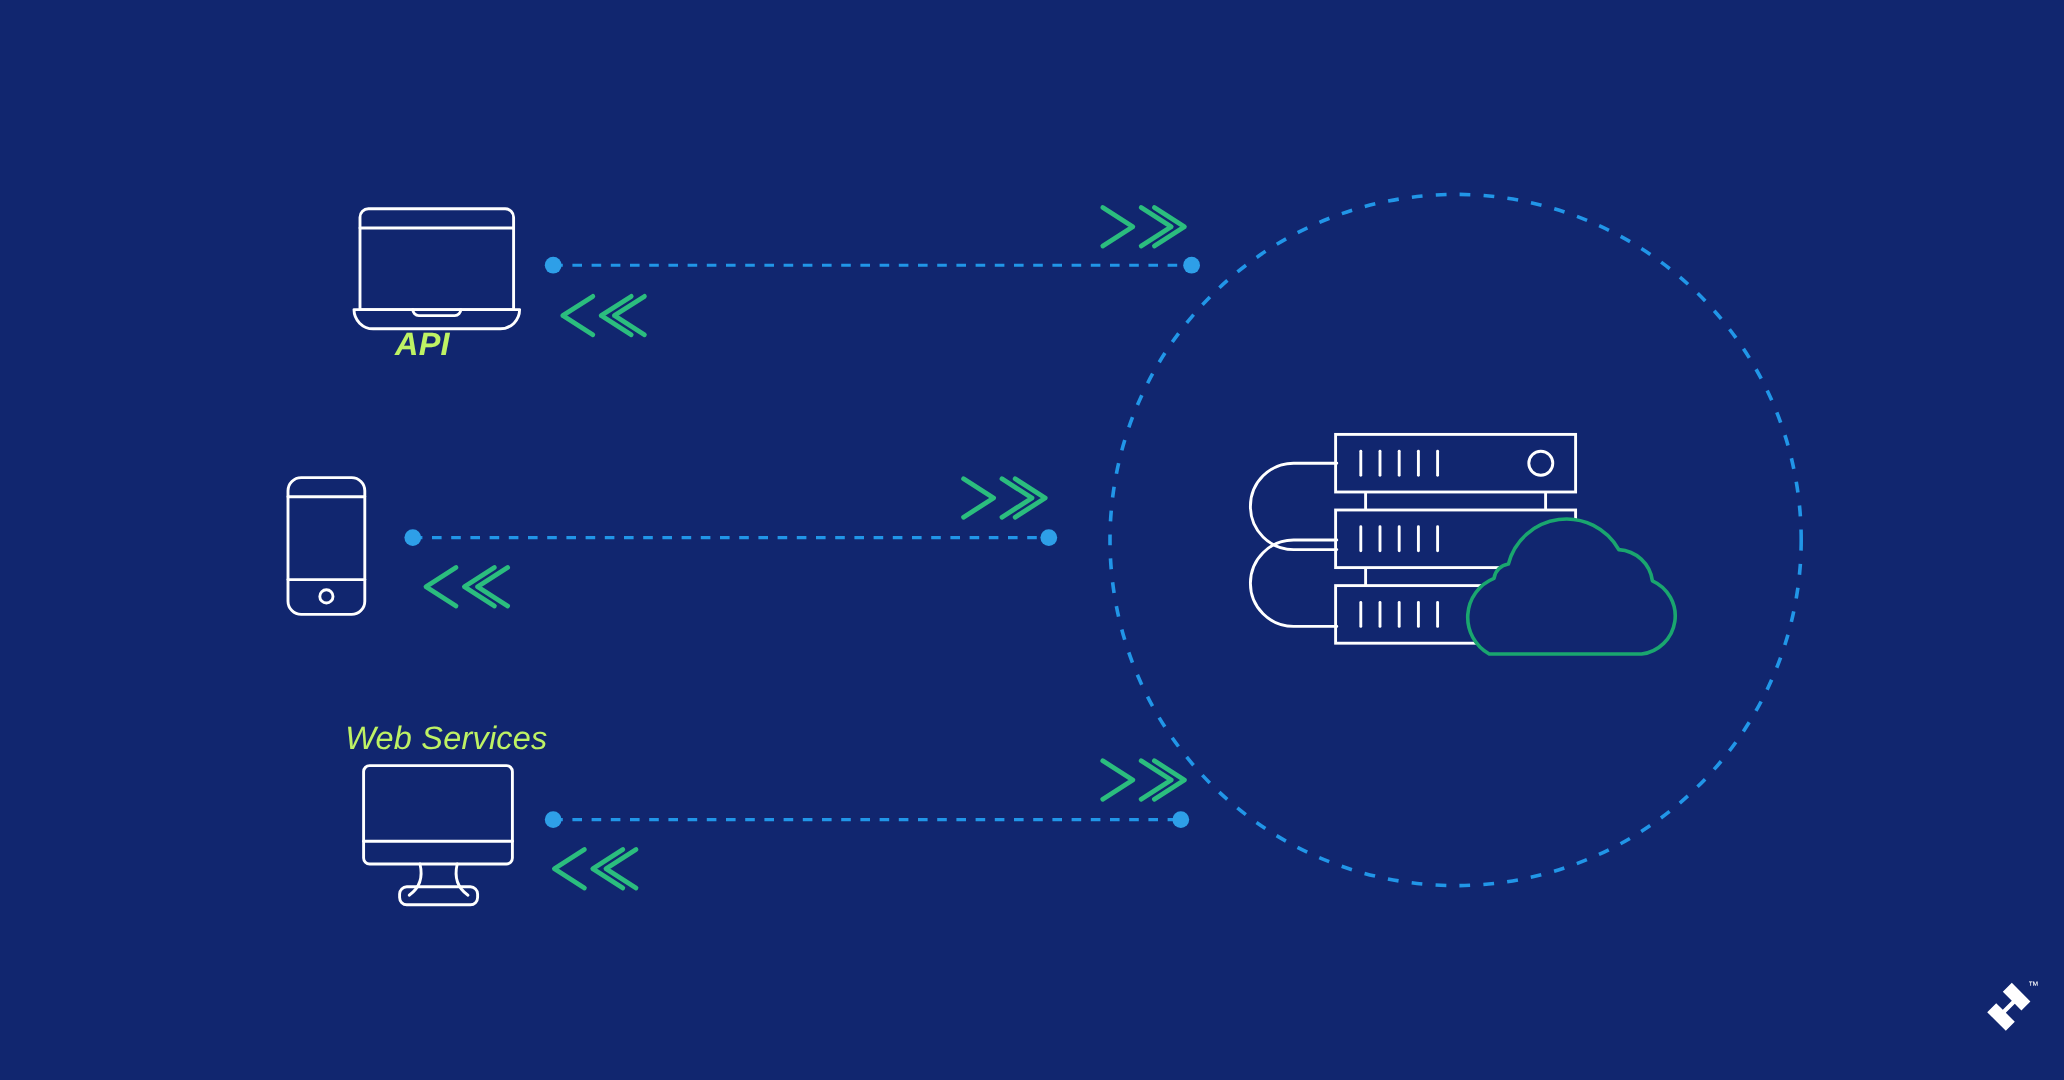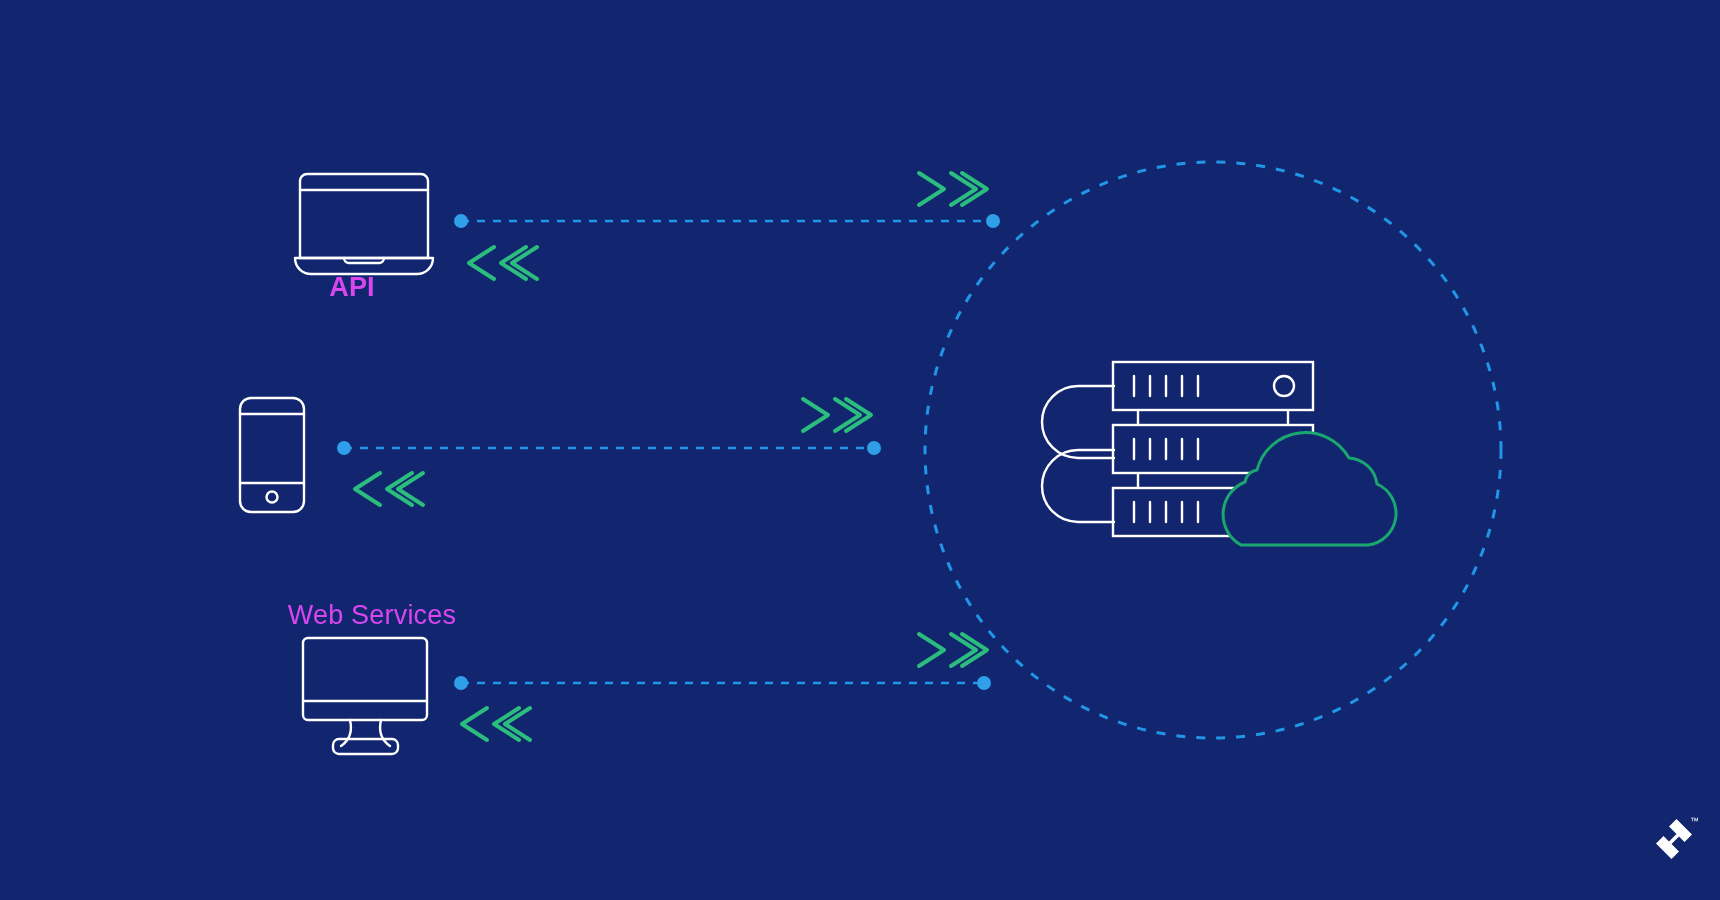--- a/index.html
+++ b/index.html
@@ -21,23 +21,24 @@
   }
   #stage svg.layer {
     position: absolute;
     left: 0;
     top: 0;
     width: 1720px;
     height: 900px;
   }
   .lbl {
     position: absolute;
-    color: #d946ef;
+    color: #bef264;
     white-space: nowrap;
     letter-spacing: 0.2px;
+    font-style: italic;
   }
   #api-label {
     left: 0;
     top: 272px;
     width: 1720px;
     text-align: center;
     font-size: 27px;
     font-weight: bold;
   }
   #api-label-inner {

